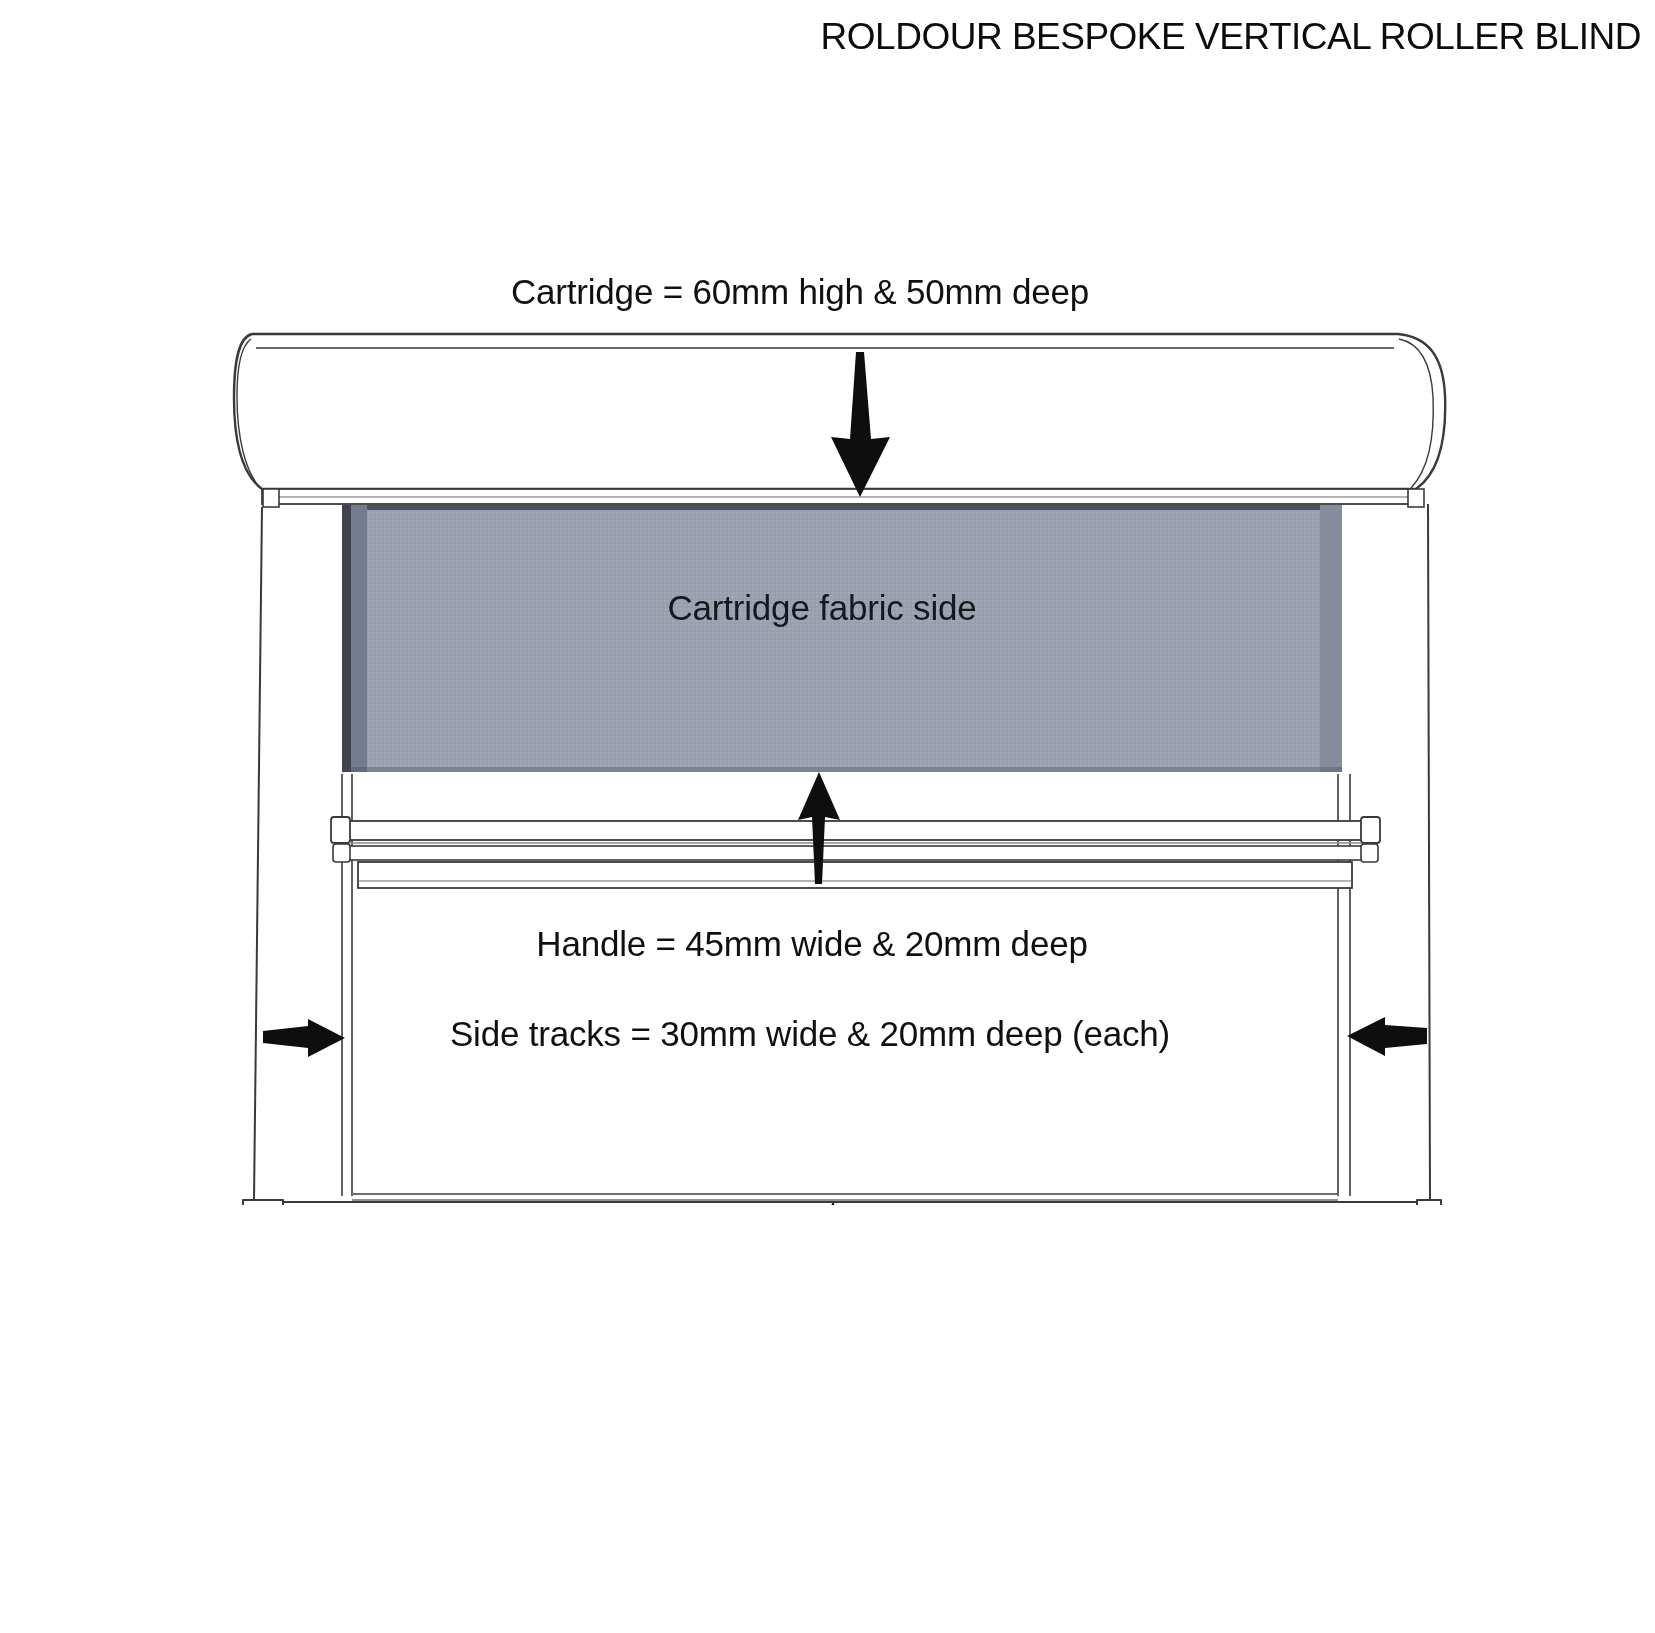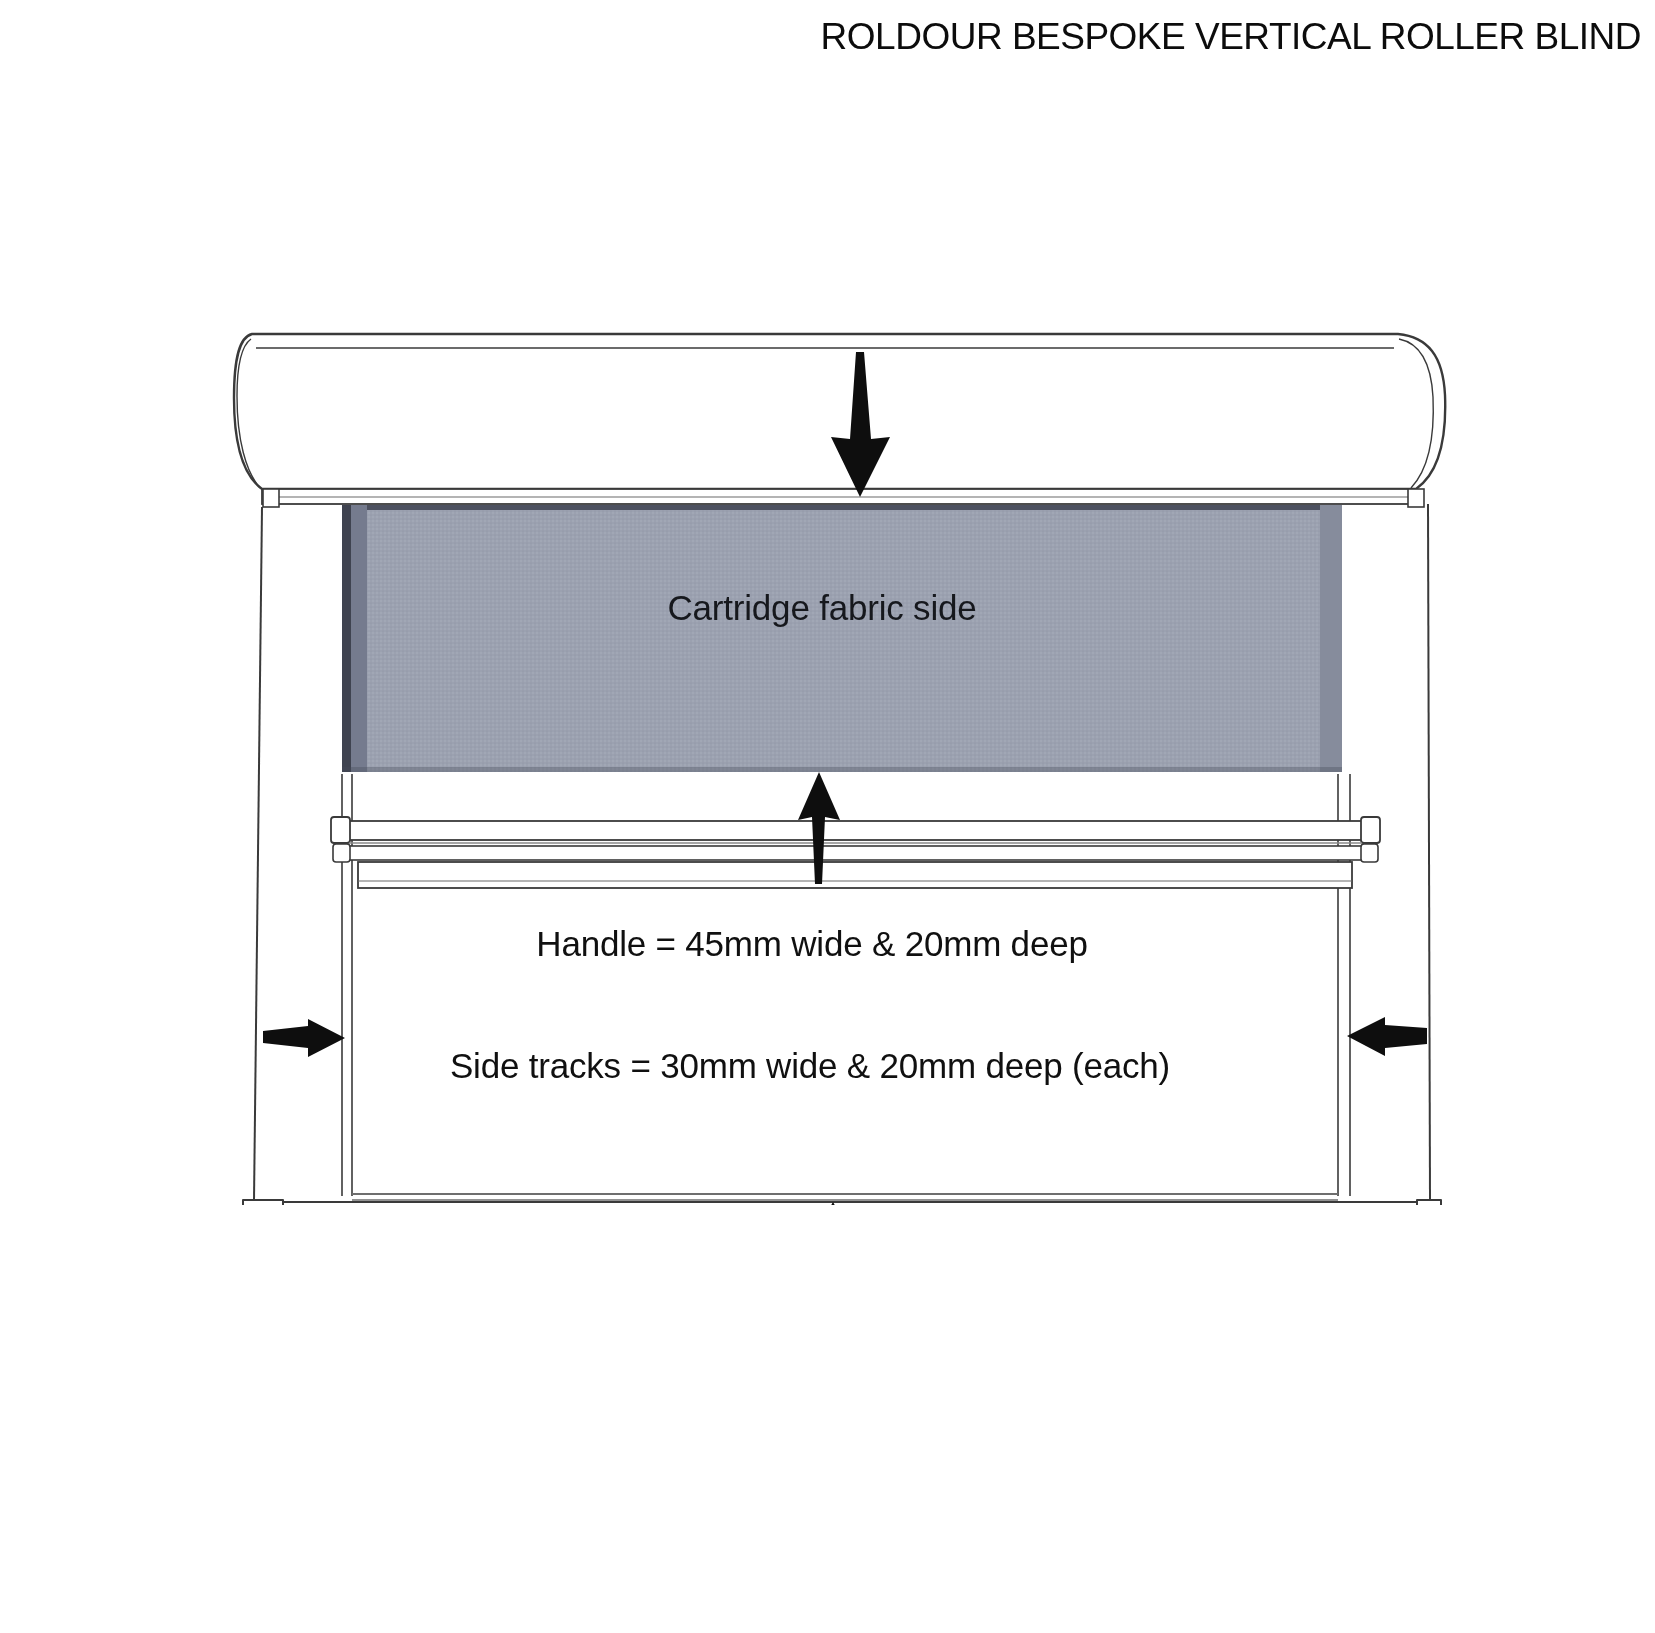--- a/index.html
+++ b/index.html
@@ -18,21 +18,21 @@
     color:#0c0c0c;white-space:nowrap;
   }
   .lbl{
     position:absolute;transform:translateX(-50%);
     font-size:35px;font-weight:400;letter-spacing:-0.2px;
     color:#101010;white-space:nowrap;
   }
   .lbl-cartridge{left:800px;top:272px;}
   .lbl-fabric{left:822px;top:588px;color:#16181d;}
   .lbl-handle{left:812px;top:896px;margin-top:28px;}
-  .lbl-sidetracks{left:810px;top:1014px;margin-top:32px;}
+  .lbl-sidetracks{left:810px;top:1014px;}
   .lbl-doorstop{left:808px;top:1260px;}
 </style>
 </head>
 <body>
 
 <div class="canvas">
 
   <div class="title">ROLDOUR BESPOKE VERTICAL ROLLER BLIND</div>
 
   <svg class="drawing" viewBox="0 0 1655 1633">
@@ -96,17 +96,18 @@
       <path d="M1417,1200 L1441,1200 L1441,1241 Q1441,1250 1432,1250 L1417,1250 Z" fill="#ffffff" stroke="#3a3a3a" stroke-width="2" stroke-linejoin="round"></path>
     </g>
 
     <polygon points="856,352 864,352 871,439 890,437 860,497 831,437 850,439" fill="#0e0e0e"></polygon>
     <polygon points="819,772 840,820 825,817 822,884 815,884 812,817 798,820" fill="#0e0e0e"></polygon>
     <polygon points="263,1031 308,1026 308,1019 345,1038 308,1057 308,1048 263,1043" fill="#0e0e0e"></polygon>
     <polygon points="1347,1036 1385,1017 1385,1025 1427,1028 1427,1044 1385,1048 1385,1056" fill="#0e0e0e"></polygon>
     <polygon points="833,1202 846,1225 836,1223 836,1244 830,1244 830,1223 820,1225" fill="#0e0e0e"></polygon>
   </svg>
 
+  <div class="lbl lbl-cartridge">Cartridge = 60mm high &amp; 50mm deep</div>
   <div class="lbl lbl-fabric">Cartridge fabric side</div>
   <div class="lbl lbl-handle">Handle = 45mm wide &amp; 20mm deep</div>
   <div class="lbl lbl-sidetracks">Side tracks = 30mm wide &amp; 20mm deep (each)</div>
 
 </div>
 
 </body></html>

